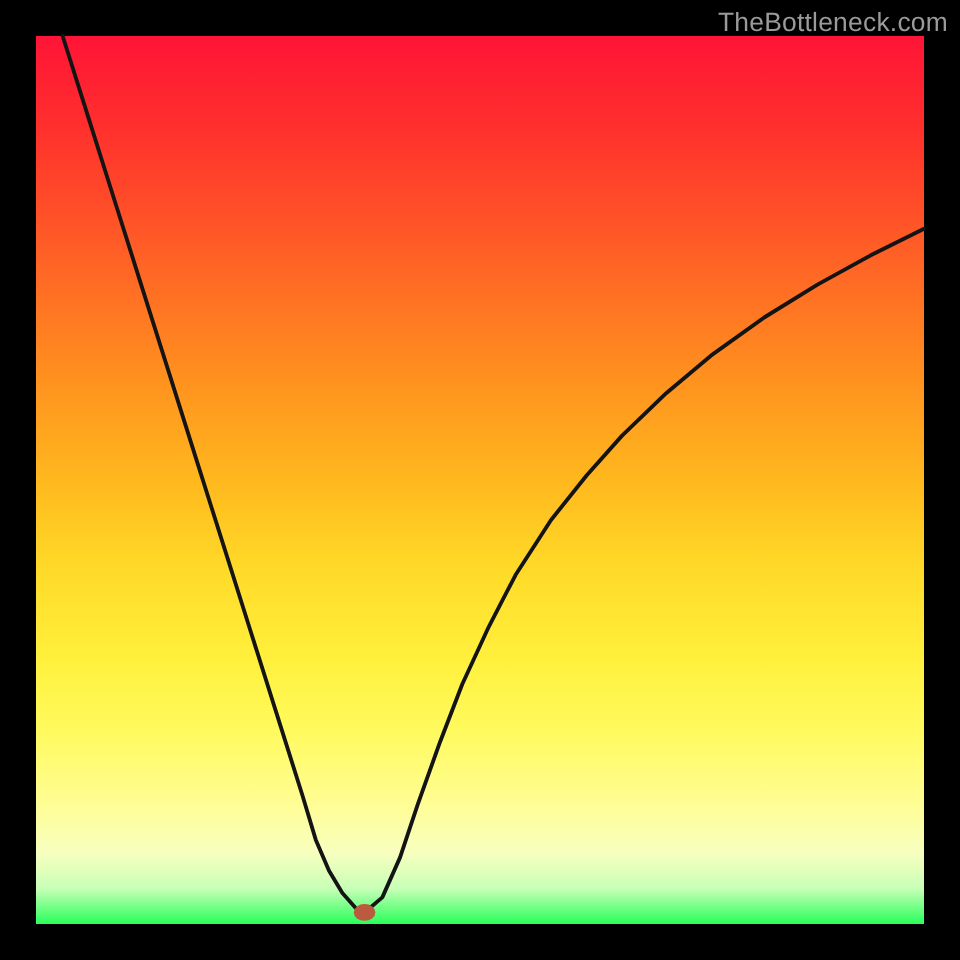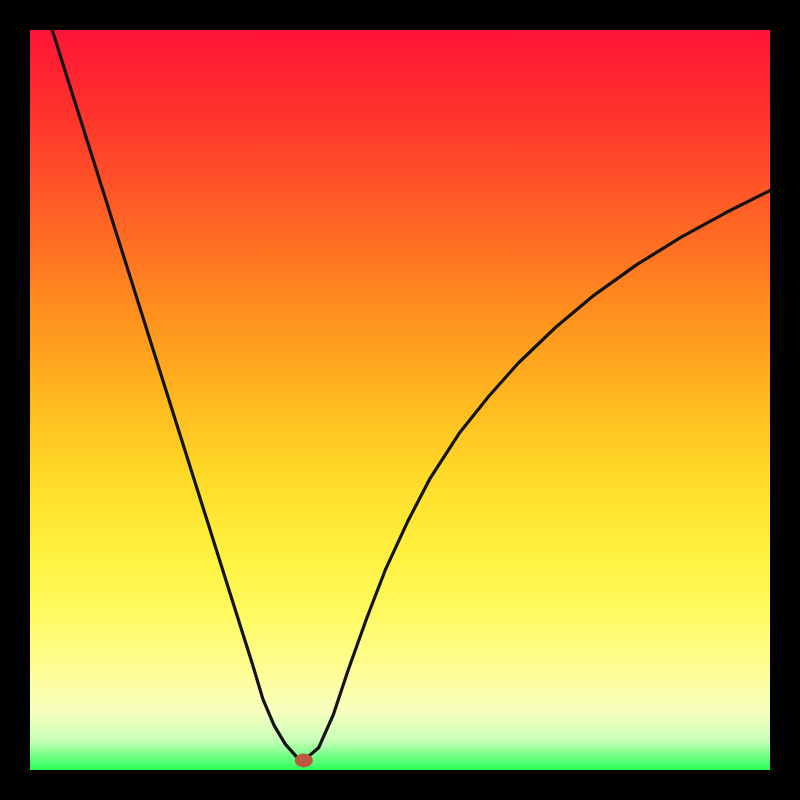--- a/index.html
+++ b/index.html
@@ -54,20 +54,21 @@
     top: 0;
     width: 740px;
     height: 740px;
     overflow: visible;
   }
 </style>
 </head>
 <body>
 
 <div class="stage">
+  <div class="watermark">TheBottleneck.com</div>
 
   <div class="plot-area">
     <svg class="curve" viewBox="0 0 740 740" preserveAspectRatio="none">
       <path id="curve-path" fill="none" stroke-width="3.2" stroke-linecap="round" stroke-linejoin="round" stroke="#141414" d="M22.20 0.00 L44.40 70.30 L66.60 140.60 L88.80 210.90 L111.00 281.20 L133.20 351.50 L155.40 421.80 L177.60 492.10 L199.80 562.40 L222.00 632.70 L233.10 669.70 L244.20 695.60 L255.30 714.10 L266.40 726.68 L273.80 730.38 L288.60 717.80 L303.40 684.50 L318.20 640.10 L336.70 588.30 L355.20 540.20 L377.40 492.10 L399.60 449.18 L429.20 403.30 L458.80 366.30 L488.40 333.00 L525.40 297.48 L562.40 266.40 L606.80 234.58 L651.20 207.20 L695.60 182.78 L740.00 160.58"></path>
       <ellipse id="marker-dot" rx="9" ry="7" fill="#bb5a3e" cx="273.80" cy="730.38"></ellipse>
     </svg>
   </div>
 </div>
 
 </body></html>

